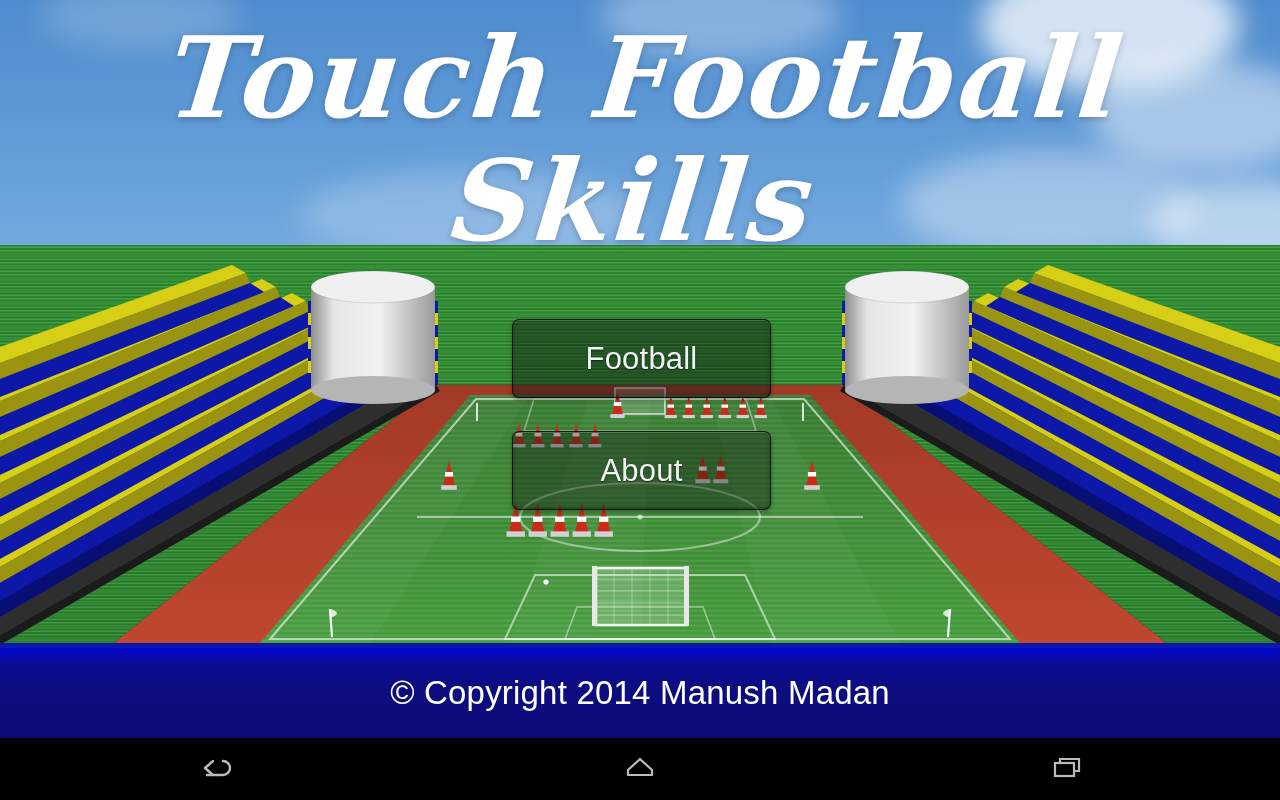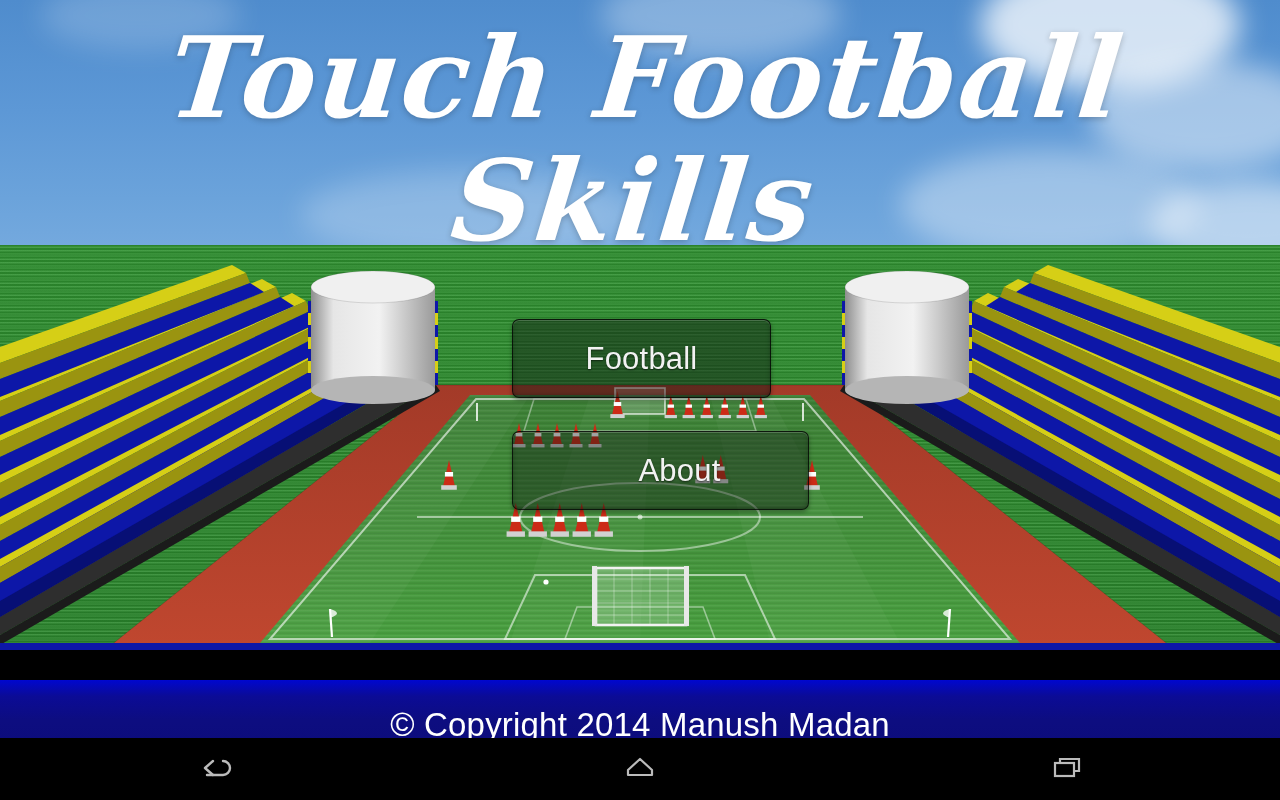--- a/index.html
+++ b/index.html
@@ -32,27 +32,27 @@
   .stad svg{display:block;}
 
   
   .btn{position:absolute;border:1.6px solid rgba(0,0,0,.75);border-radius:7px;
        background:rgba(22,30,26,.42);
        box-shadow:inset 0 1px 0 rgba(255,255,255,.20), inset 0 -2px 4px rgba(0,0,0,.28), 0 2px 4px rgba(0,0,0,.35);
        color:#f2f2f2;display:flex;align-items:center;justify-content:center;
        text-shadow:0 1px 2px rgba(0,0,0,.55);letter-spacing:.2px;}
   #btn-play{left:480px;top:205px;width:320px;height:80px;font-size:37px;}
   #btn-controls{left:512px;top:319px;width:257px;height:77px;font-size:31px;background:rgba(18,24,20,.46);}
-  #btn-about{left:512px;top:431px;width:257px;height:77px;font-size:31px;background:rgba(18,26,20,.40);padding-left:38px;}
+  #btn-about{left:512px;top:431px;width:257px;height:77px;font-size:31px;background:rgba(18,26,20,.40);}
 
   
   .copy{position:absolute;left:0;top:648px;width:1280px;height:90px;
         background:linear-gradient(180deg,#0007cf 0%,#0b0b96 18%,#0d0d80 45%,#0b0b78 100%);
         display:flex;align-items:center;justify-content:center;
-        color:#fff;font-size:33px;letter-spacing:.2px;margin-top:32px;}
+        color:#fff;font-size:33px;letter-spacing:.2px;}
 
   
   .nav{position:absolute;left:0;top:738px;width:1280px;height:62px;background:#000;
        display:flex;align-items:center;}
   .navbtn{flex:1;display:flex;align-items:center;justify-content:center;height:100%;}
   .navbtn svg{opacity:.85;}
 </style>
 </head>
 <body>
 

